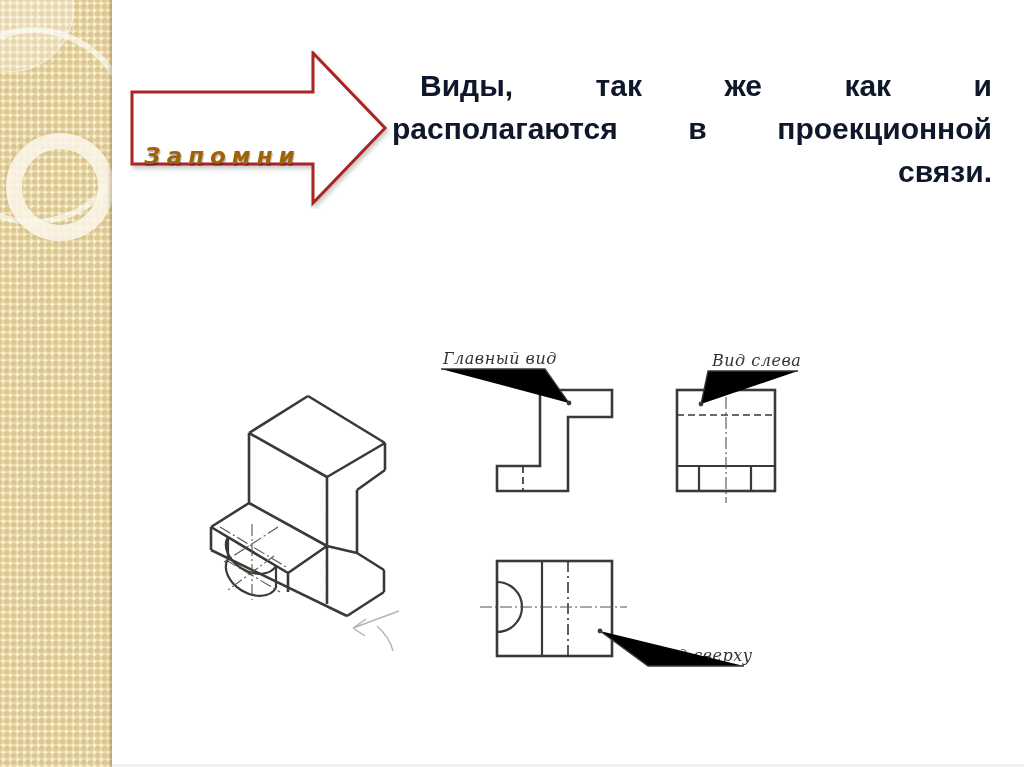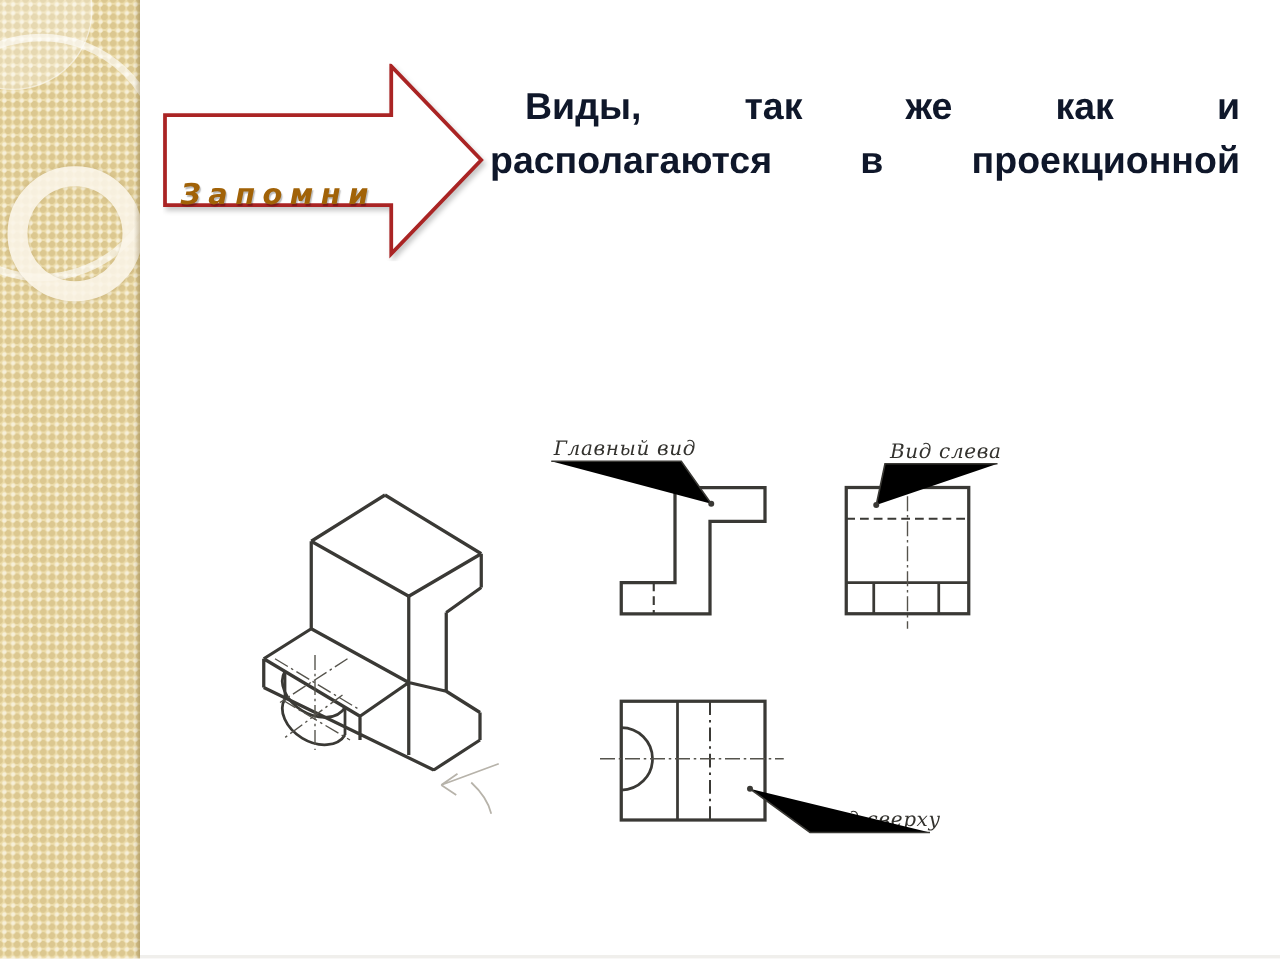--- a/index.html
+++ b/index.html
@@ -75,20 +75,21 @@
         <span>так</span>
         <span>же</span>
         <span>как</span>
         <span>и</span>
       </div>
     <div class="title-line">
         <span>располагаются</span>
         <span>в</span>
         <span>проекционной</span>
       </div>
+    <div class="title-line last">связи.</div>
   </div>
 
   <svg class="drawing" viewBox="0 0 1024 767">
 
     <g>
       <path class="ink thick" d="M308,396 L249,433 M308,396 L385,443 M249,433 L327,477 M385,443 L327,477"></path>
       <path class="ink thick" d="M249,433 L249,503 M327,477 L327,546 M385,443 L385,470 M385,470 L357,490
                                  M357,490 L357,553 M357,553 L384,570 M384,570 L384,592 M384,592 L347,616
                                  M211,550 L347,616 M249,503 L211,527 M211,527 L211,550 M211,527 L288,573
                                  M288,573 L327,546 M249,503 L327,546 M288,573 L288,592 M327,546 L357,553

